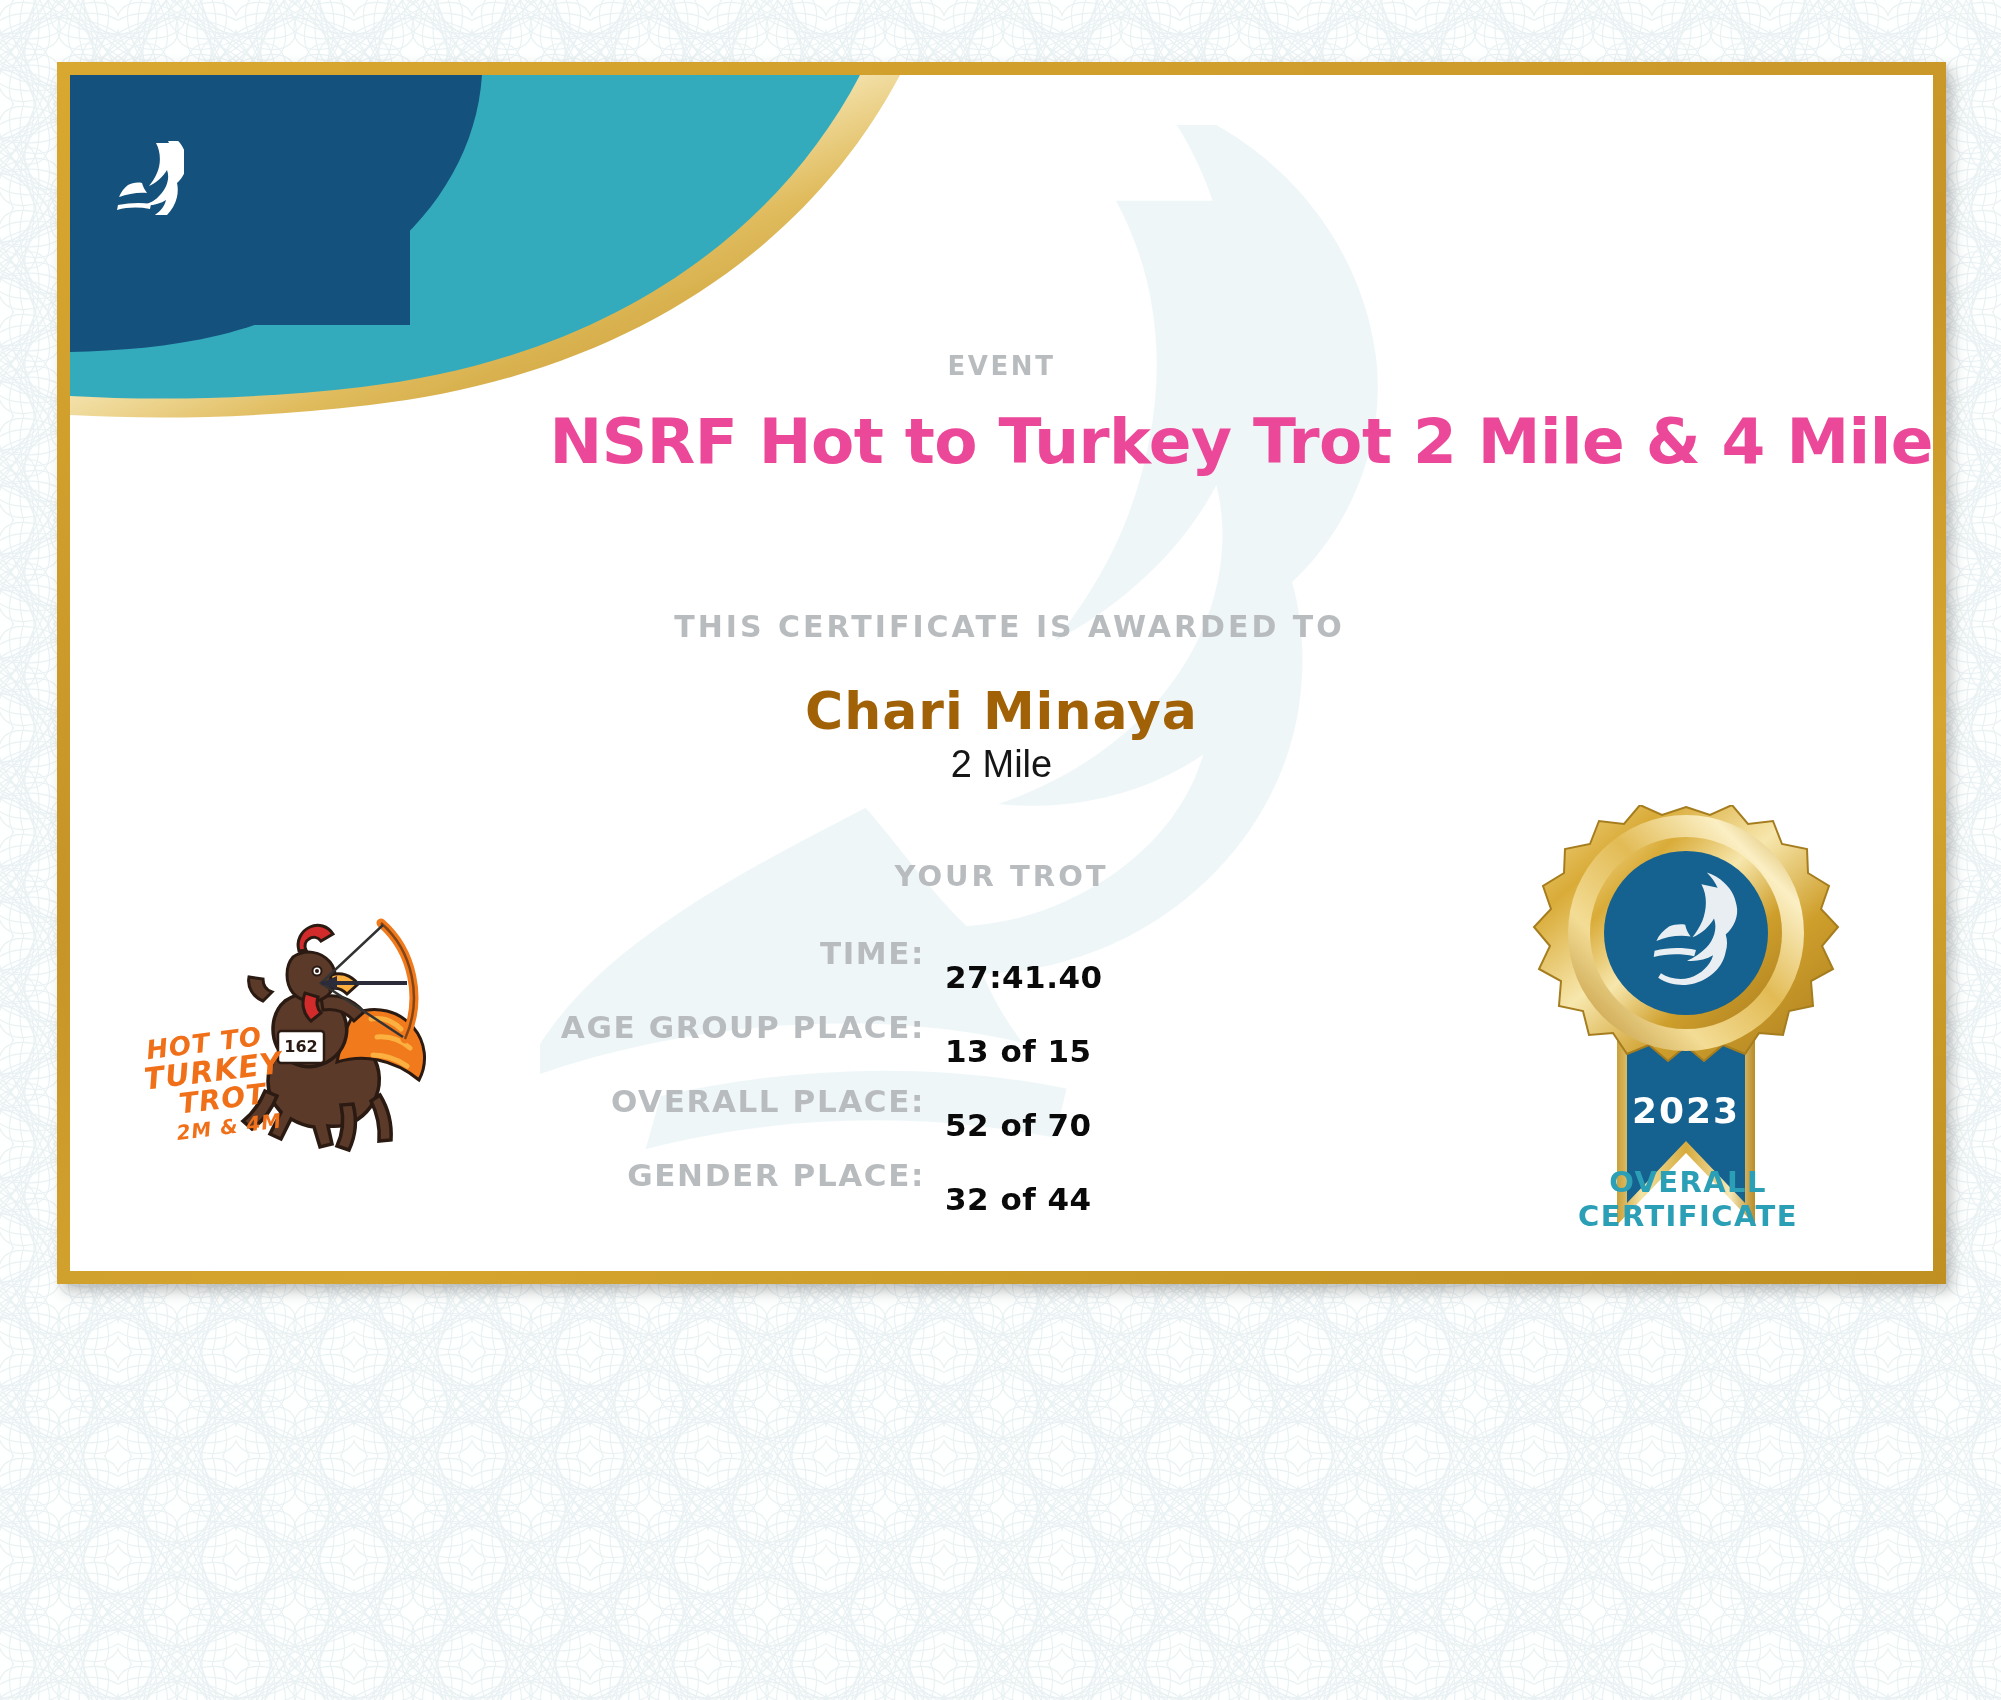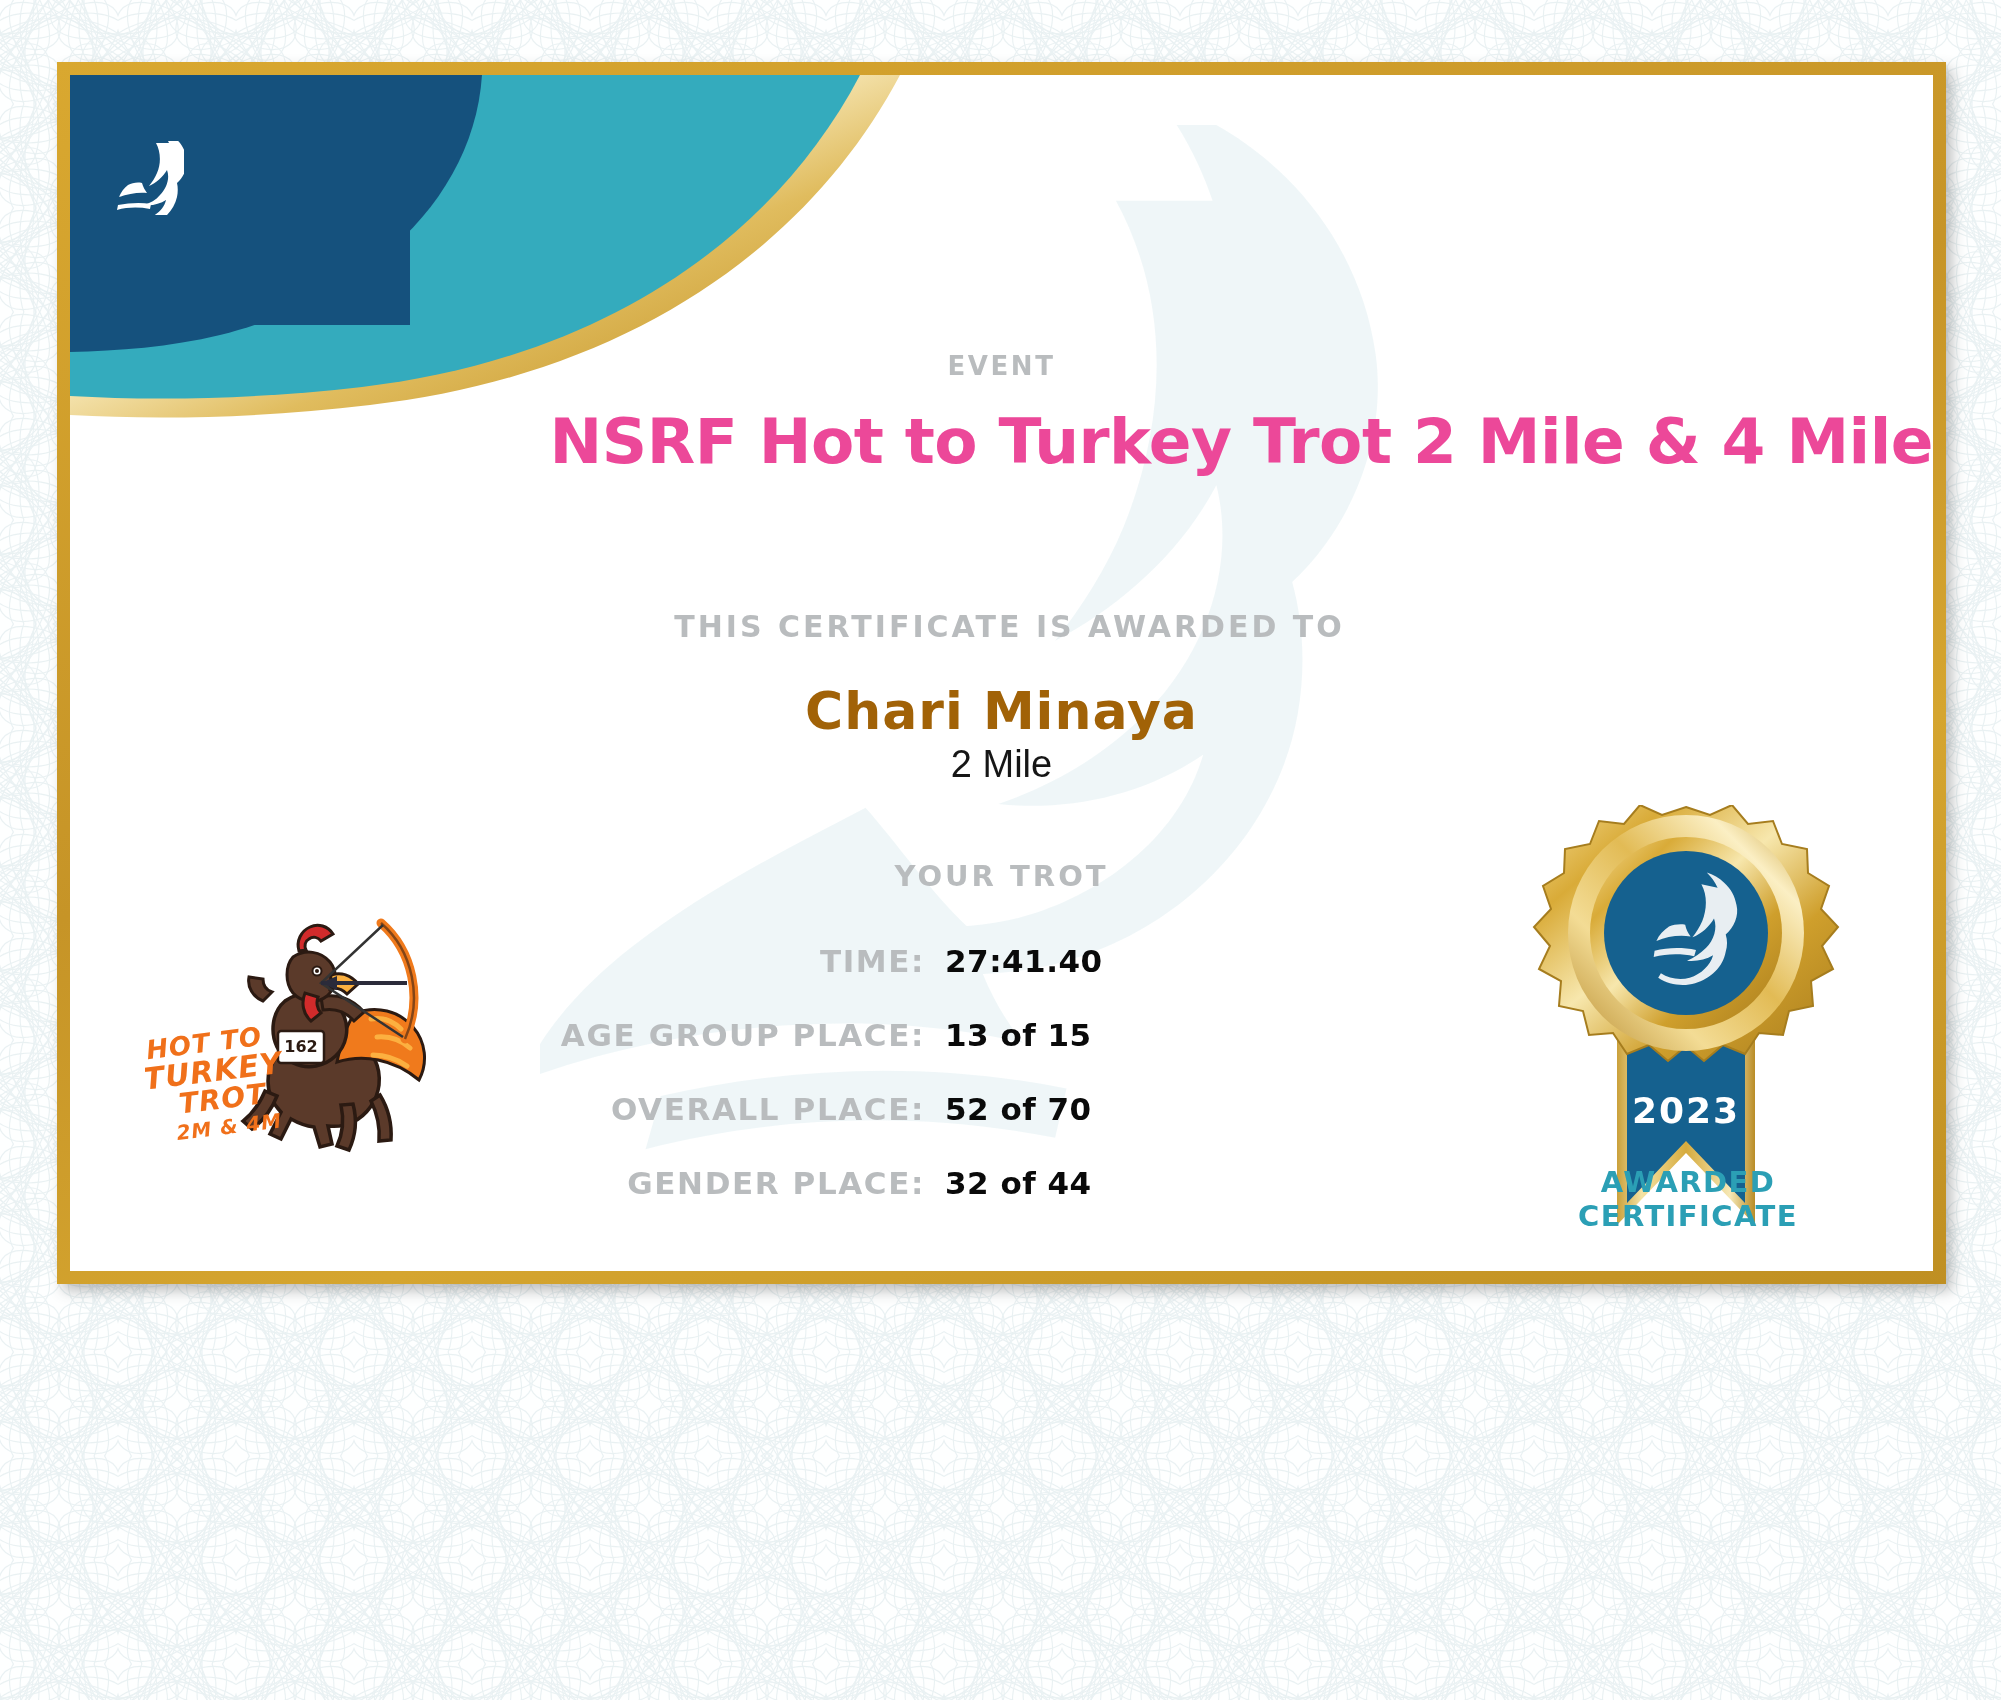--- a/index.html
+++ b/index.html
@@ -112,21 +112,21 @@
   #stats-label{ position:absolute; left:0; right:0; top:784px; font-size:29px; letter-spacing:3px;}
 
   
   #stats{
     position:absolute;
     left:300px; top:860px;
     width:1000px;
   }
   .stat-row{
     display:flex;
-    align-items:flex-end;
+    align-items:flex-start;
     justify-content:center;
     margin-bottom:30px;
     height:44px;
   }
   .stat-key{
     color:#b9bcbe;
     font-size:31px;
     font-weight:700;
     letter-spacing:1.6px;
     text-align:right;
@@ -366,19 +366,19 @@
             <path d="M66 8c7 13 6 28 1 41-3 7-7 13-11 18 10-4 19-12 24-21 4 11 0 24-9 33-6 6-13 11-21 14 10 1 21-1 29-6-3 11-13 21-26 25-11 3-23 1-32-5l-3 5c12 8 28 10 41 6 17-5 31-18 34-35 2-6 2-13 0-19 9-8 15-21 12-33-2-10-6-18-14-25-5-5-12-9-19-11 5 5 9 10 12 17z"></path>
             <path d="M30 55c-6 4-11 9-14 16 12-5 25-7 38-5-3-4-5-8-6-13-6-1-13 0-18 2z"></path>
             <path d="M14 82c15-4 31-4 46-1l-2 7c-15-3-30-3-45 1l1-7z"></path>
           </g>
         </g>
 
         <text x="165" y="318" text-anchor="middle" font-family="'DejaVu Sans', sans-serif" font-size="36" font-weight="700" fill="#ffffff" letter-spacing="2">2023</text>
       </svg>
 
       <div id="finisher-text">
-        <div>AWARDED</div>
+        <div>OVERALL</div>
         <div>CERTIFICATE</div>
       </div>
 
     </div>
   </div>
 </div>
 
 </body></html>

